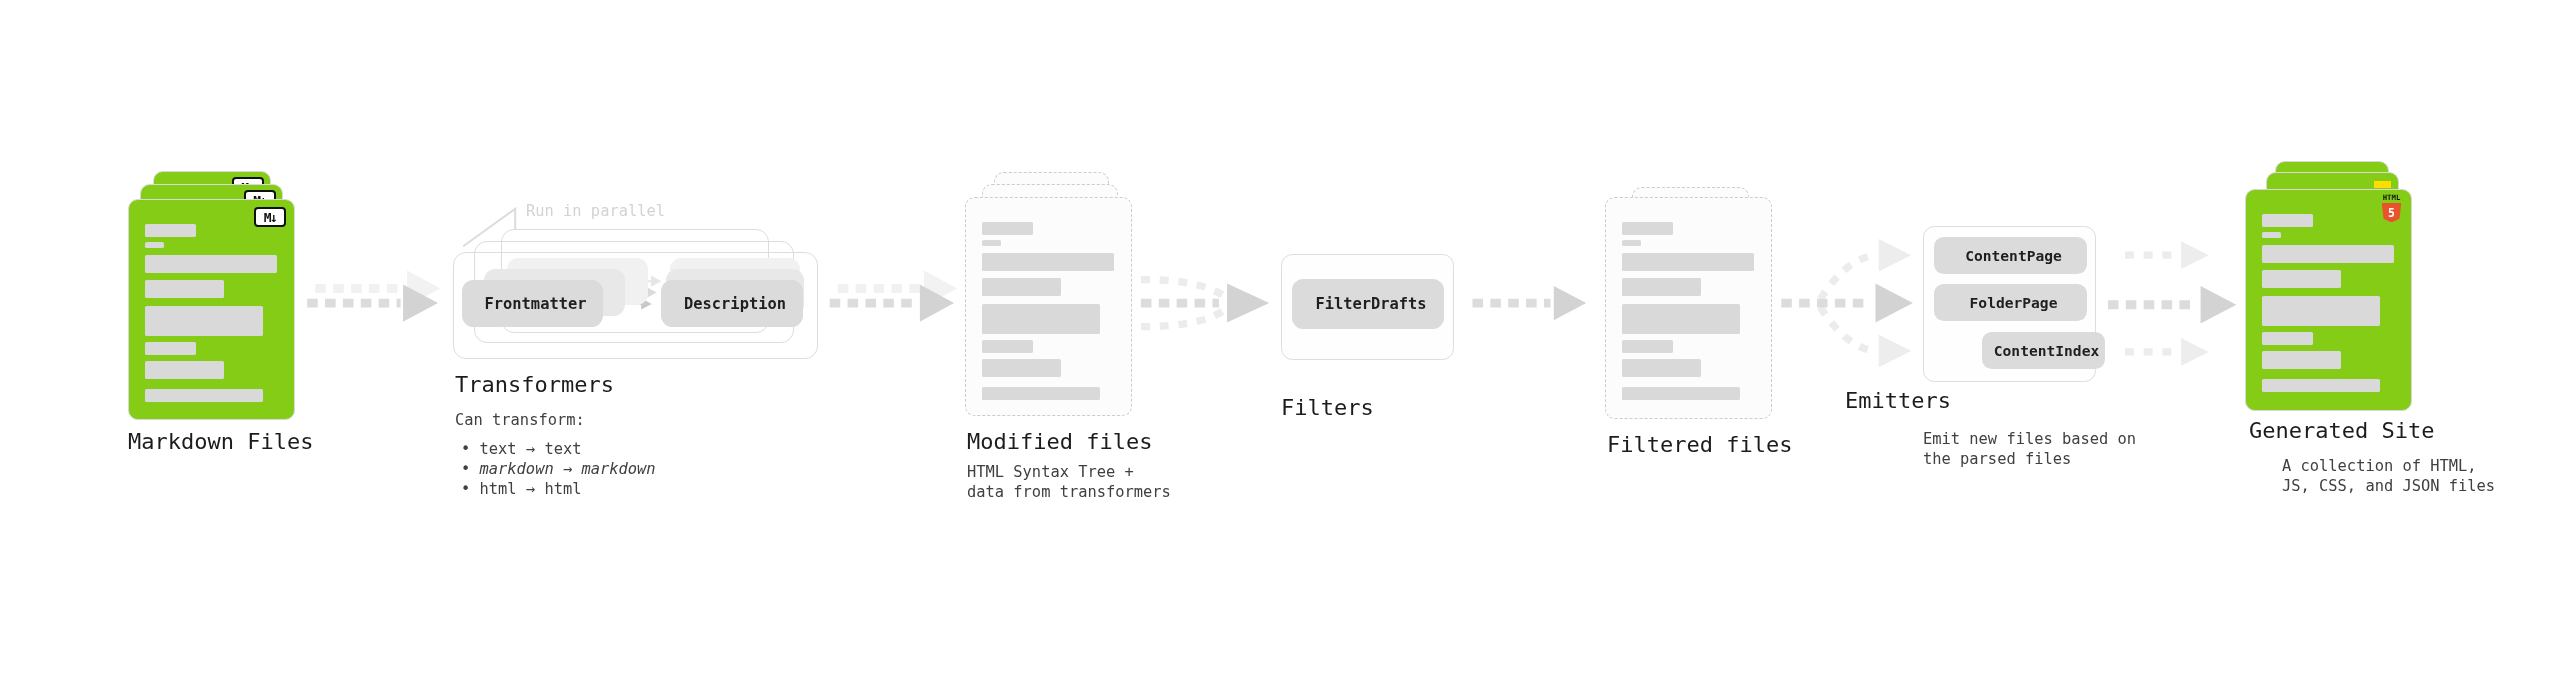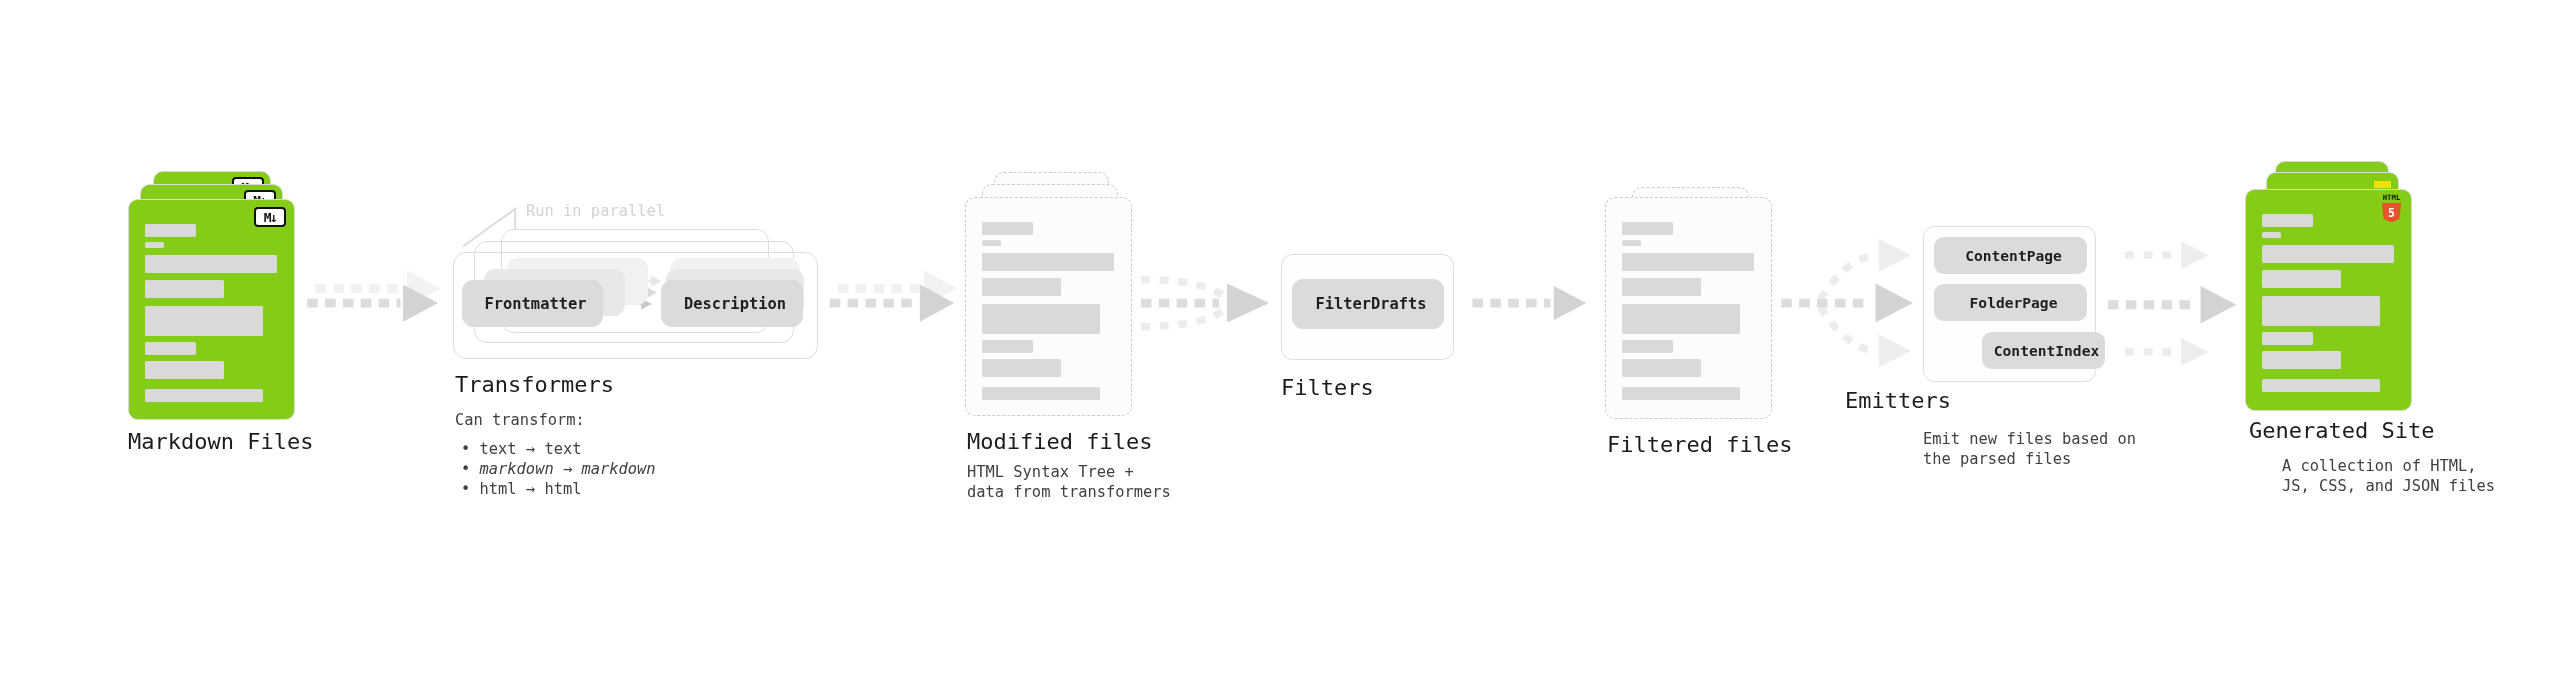--- a/index.html
+++ b/index.html
@@ -198,21 +198,21 @@
     <div class="bar b8"></div>
   </div>
   <div class="stage-title" style="left:967px;top:429px;">Modified files</div>
   <div class="stage-desc" style="left:967px;top:462px;">
     <div>HTML Syntax Tree +</div>
     <div>data from transformers</div>
   </div>
 
   <div class="panel-box" style="left:1281px;top:254px;width:173px;height:106px;"></div>
   <div class="node" style="left:1292px;top:279px;width:152px;height:50px;">FilterDrafts</div>
-  <div class="stage-title" style="left:1281px;top:375px;">Filters</div>
+  <div class="stage-title" style="left:1281px;top:395px;">Filters</div>
 
   <div class="file-card dashed" style="left:1632px;top:187px;width:117px;height:218px;"></div>
   <div class="file-card dashed" style="left:1605px;top:197px;width:167px;height:222px;">
     <div class="bar b1"></div>
     <div class="bar b2"></div>
     <div class="bar b3"></div>
     <div class="bar b4"></div>
     <div class="bar b5"></div>
     <div class="bar b6"></div>
     <div class="bar b7"></div>

